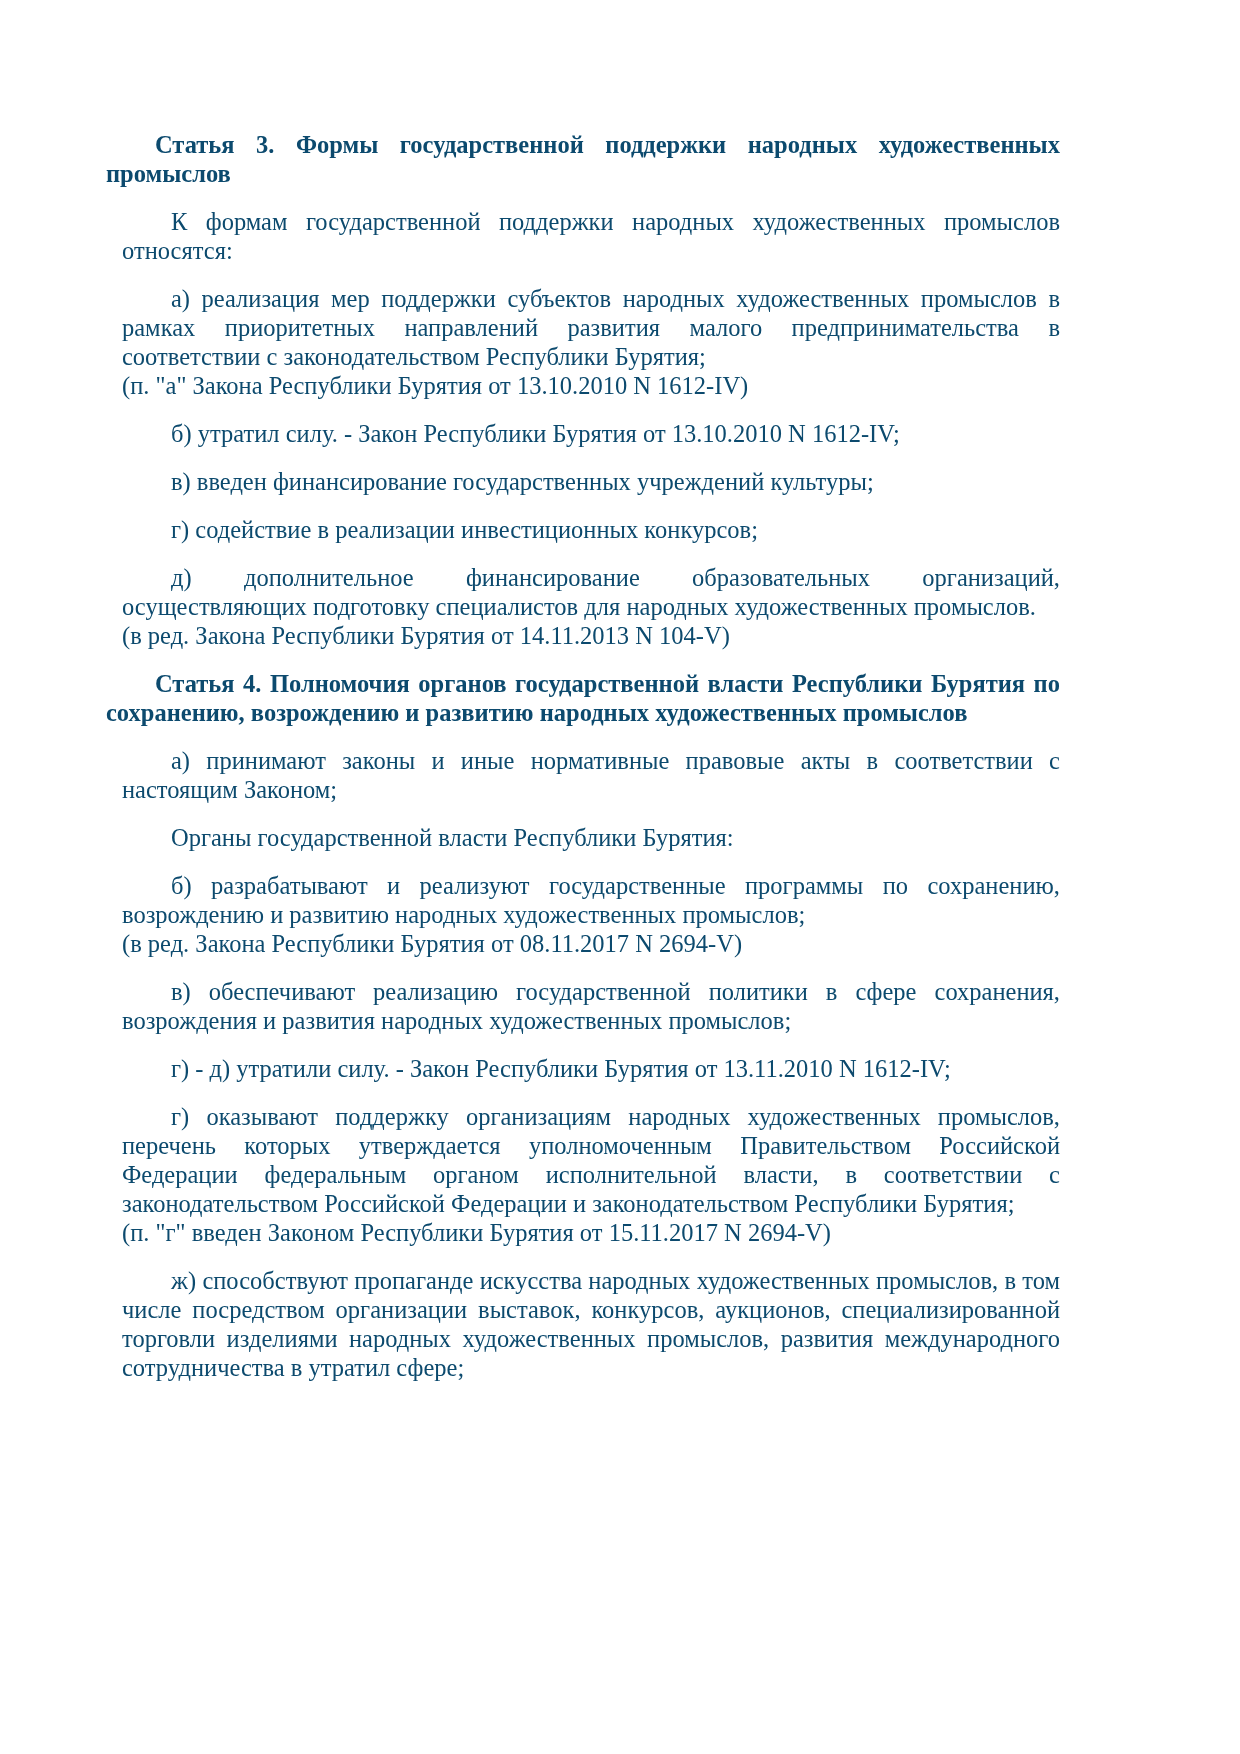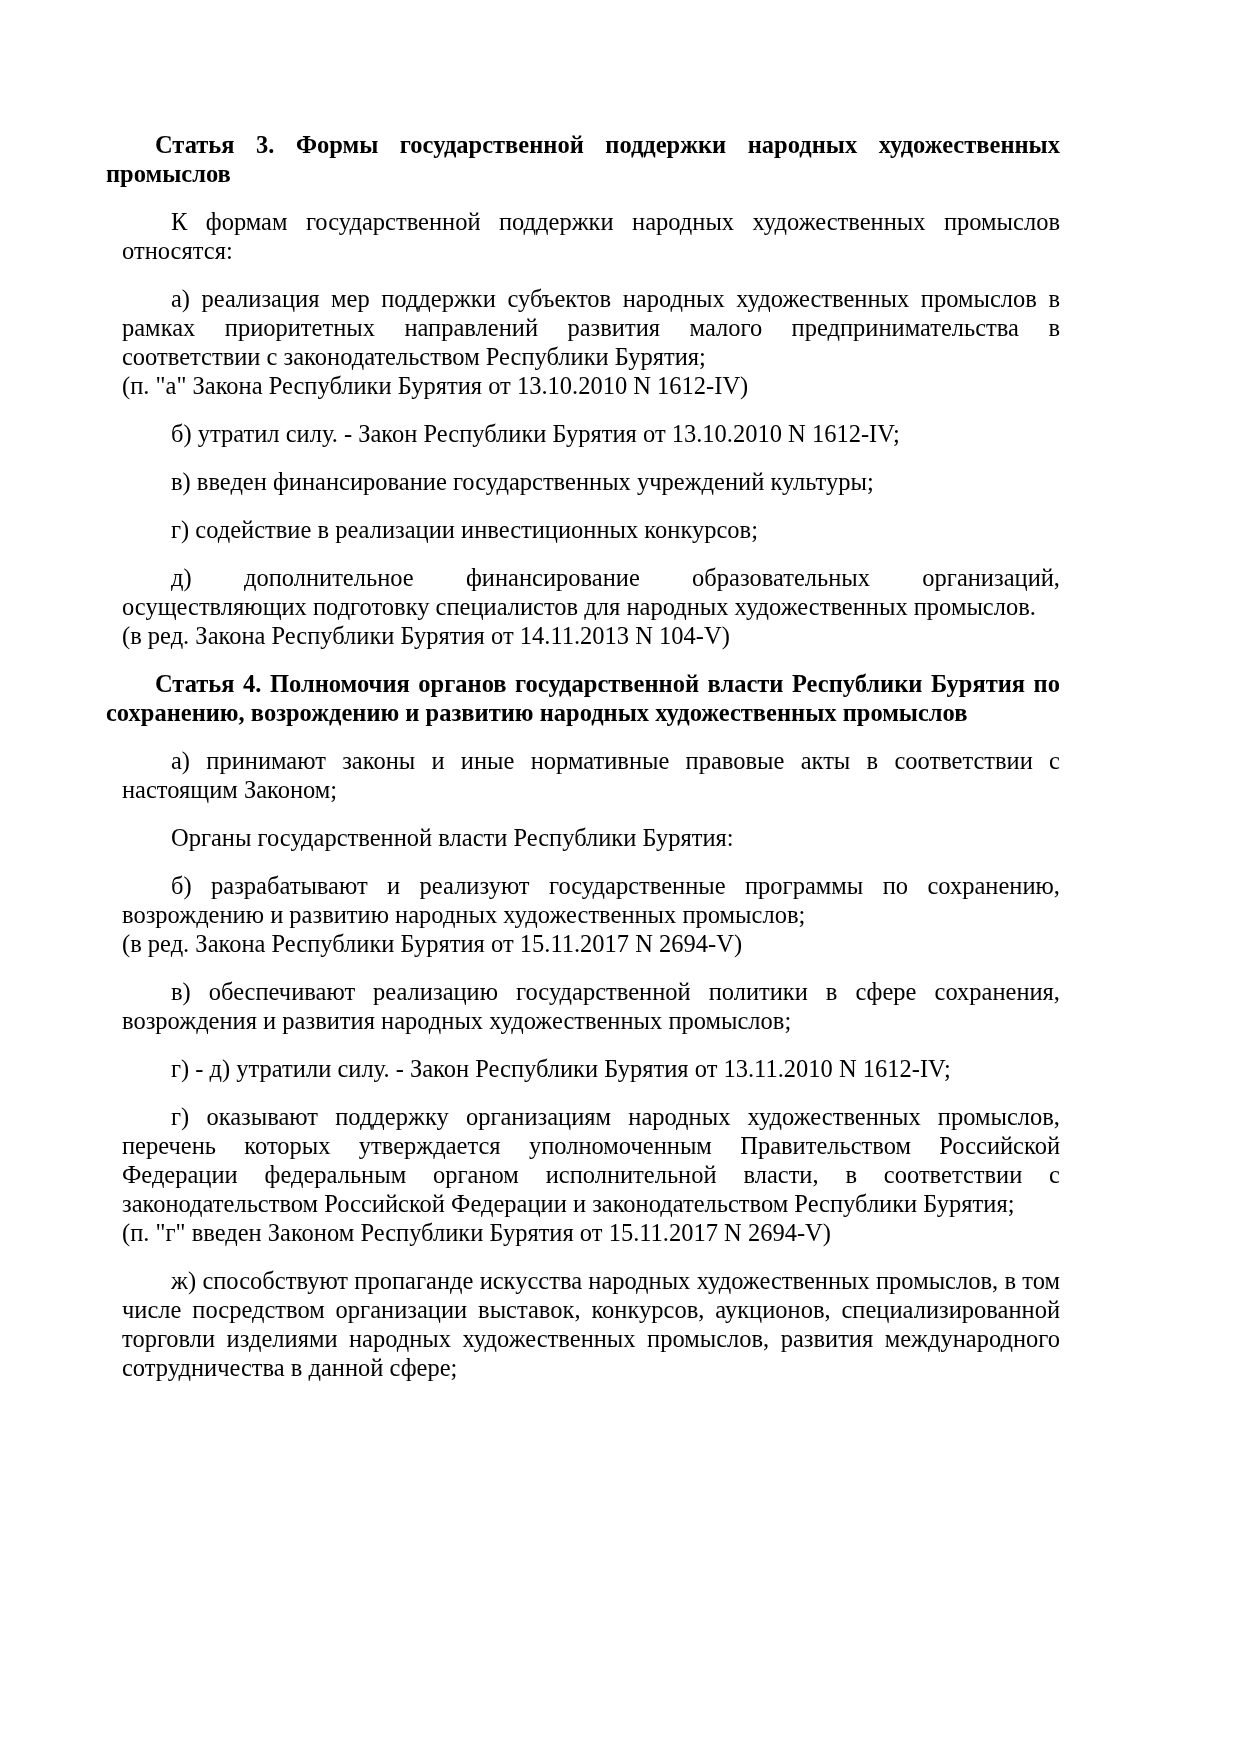--- a/index.html
+++ b/index.html
@@ -6,21 +6,21 @@
     margin: 0;
     padding: 0;
     background: #ffffff;
   }
   .page {
     position: relative;
     width: 1240px;
     height: 1572px;
     box-sizing: border-box;
     background: #ffffff;
-    color: #000000;
+    color: #0c4a6e;
     font-family: "Liberation Serif", "DejaVu Serif", serif;
     font-size: 24.5px;
     line-height: 29px;
     padding: 130px 180px 60px 106px;
     overflow: hidden;
   }
   .heading {
     font-weight: bold;
     text-align: justify;
     text-indent: 49px;
@@ -85,35 +85,35 @@
     <div class="block">
       <p class="body-text">а) принимают законы и иные нормативные правовые акты в соответствии с настоящим Законом;</p>
     </div>
 
     <div class="block">
       <p class="body-text">Органы государственной власти Республики Бурятия:</p>
     </div>
 
     <div class="block">
       <p class="body-text">б) разрабатывают и реализуют государственные программы по сохранению, возрождению и развитию народных художественных промыслов;</p>
-      <p class="note-text">(в ред. Закона Республики Бурятия от 15.11.2017 N 2694-V)</p>
+      <p class="note-text">(в ред. Закона Республики Бурятия от 08.11.2017 N 2694-V)</p>
     </div>
 
     <div class="block">
       <p class="body-text">в) обеспечивают реализацию государственной политики в сфере сохранения, возрождения и развития народных художественных промыслов;</p>
     </div>
 
     <div class="block">
       <p class="body-text">г) - д) утратили силу. - Закон Республики Бурятия от 13.11.2010 N 1612-IV;</p>
     </div>
 
     <div class="block">
       <p class="body-text">г) оказывают поддержку организациям народных художественных промыслов, перечень которых утверждается уполномоченным Правительством Российской Федерации федеральным органом исполнительной власти, в соответствии с законодательством Российской Федерации и законодательством Республики Бурятия;</p>
       <p class="note-text">(п. "г" введен Законом Республики Бурятия от 15.11.2017 N 2694-V)</p>
     </div>
 
 
     <div class="block">
-      <p class="body-text">ж) способствуют пропаганде искусства народных художественных промыслов, в том числе посредством организации выставок, конкурсов, аукционов, специализированной торговли изделиями народных художественных промыслов, развития международного сотрудничества в данной сфере;</p>
+      <p class="body-text">ж) способствуют пропаганде искусства народных художественных промыслов, в том числе посредством организации выставок, конкурсов, аукционов, специализированной торговли изделиями народных художественных промыслов, развития международного сотрудничества в утратил сфере;</p>
     </div>
   </section>
 
 </div>
 
 </body></html>

